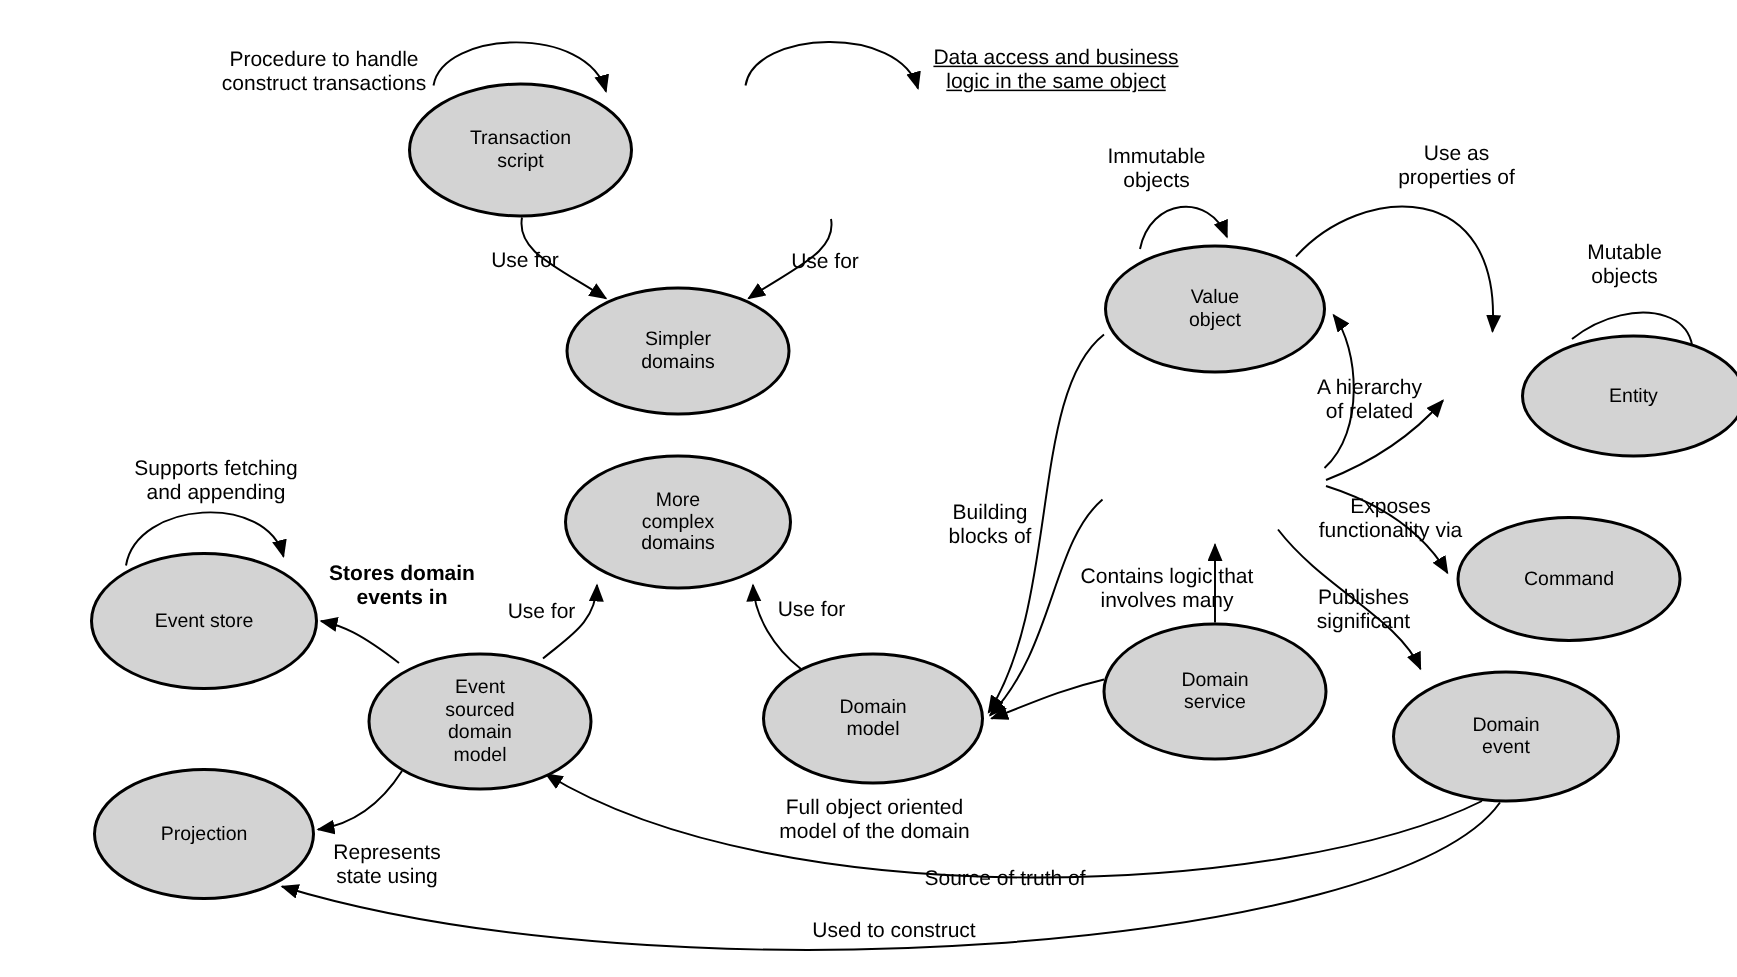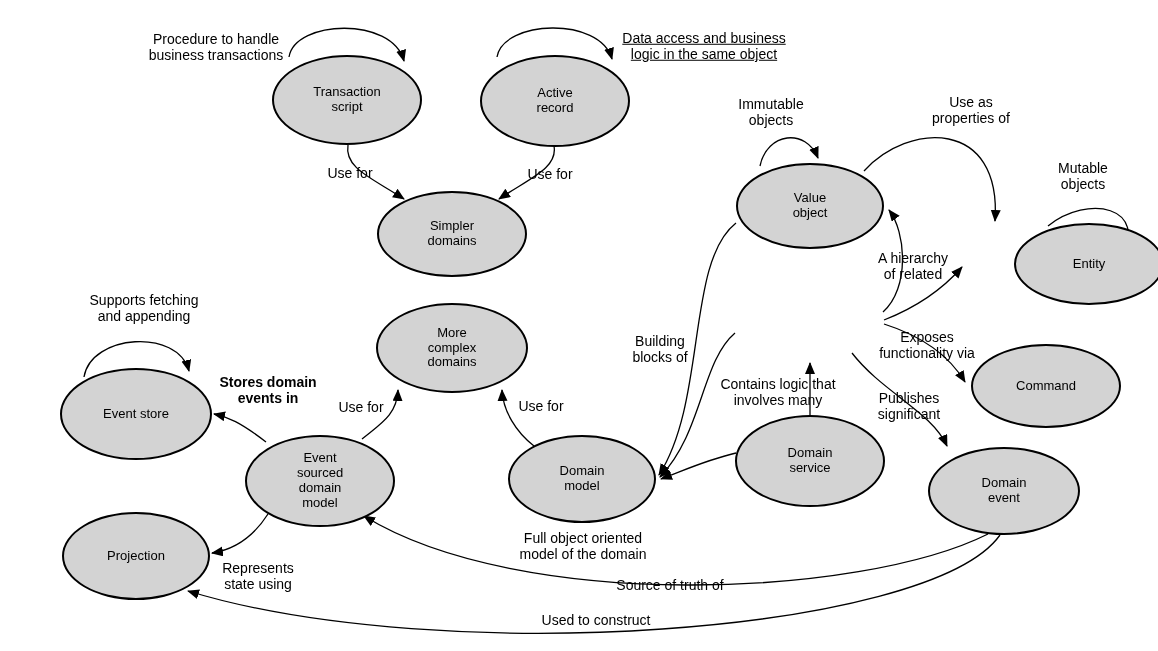--- a/index.html
+++ b/index.html
@@ -69,24 +69,20 @@
     <path class="edge" d="M 266,442 C 240,422 228,417 214,414" marker-end="url(#arrow)"></path>
     <path class="edge" d="M 268,514 C 252,539 232,550 212,553" marker-end="url(#arrow)"></path>
     <path class="edge" d="M 988,534 C 860,598 520,612 364,516" marker-end="url(#arrow)"></path>
     <path class="edge" d="M 1000,535 C 930,634 440,668 188,591" marker-end="url(#arrow)"></path>
   </svg>
 
   <div class="node" style="left:272px;top:55px;width:150px;height:90px;">
     <span>Transaction
 script</span>
   </div>
-  <div class="node" style="left:480px;top:55px;width:150px;height:92px;">
-    <span>Active
-record</span>
-  </div>
   <div class="node" style="left:377px;top:191px;width:150px;height:86px;">
     <span>Simpler
 domains</span>
   </div>
   <div class="node" style="left:736px;top:163px;width:148px;height:86px;">
     <span>Value
 object</span>
   </div>
   <div class="node" style="left:1014px;top:223px;width:150px;height:82px;">
     <span>Entity</span>
@@ -118,42 +114,42 @@
   </div>
   <div class="node" style="left:928px;top:447px;width:152px;height:88px;">
     <span>Domain
 event</span>
   </div>
   <div class="node" style="left:62px;top:512px;width:148px;height:88px;align-items:center;">
     <span>Projection</span>
   </div>
 
   <div class="elabel" style="left:216px;top:47px;">Procedure to handle
-business transactions</div>
+construct transactions</div>
   <div class="elabel" style="left:704px;top:46px;text-decoration:underline;">Data access and business
 logic in the same object</div>
   <div class="elabel" style="left:350px;top:173px;">Use for</div>
   <div class="elabel" style="left:550px;top:174px;">Use for</div>
   <div class="elabel" style="left:771px;top:112px;">Immutable
 objects</div>
   <div class="elabel" style="left:971px;top:110px;text-align:center;">Use as
 properties of</div>
   <div class="elabel" style="left:1083px;top:176px;">Mutable
 objects</div>
   <div class="elabel" style="left:913px;top:266px;">A hierarchy
 of related</div>
   <div class="elabel" style="left:927px;top:345px;">Exposes
 functionality via</div>
   <div class="elabel" style="left:660px;top:349px;">Building
 blocks of</div>
   <div class="elabel" style="left:778px;top:392px;">Contains logic that
 involves many</div>
   <div class="elabel" style="left:909px;top:406px;">Publishes
 significant</div>
-  <div class="elabel" style="left:144px;top:308px;">Supports fetching
+  <div class="elabel" style="left:144px;top:320px;">Supports fetching
 and appending</div>
   <div class="elabel" style="left:268px;top:390px;font-weight:bold;">Stores domain
 events in</div>
   <div class="elabel" style="left:361px;top:407px;">Use for</div>
   <div class="elabel" style="left:541px;top:406px;">Use for</div>
   <div class="elabel" style="left:583px;top:546px;">Full object oriented
 model of the domain</div>
   <div class="elabel" style="left:258px;top:576px;">Represents
 state using</div>
   <div class="elabel" style="left:670px;top:585px;">Source of truth of</div>

